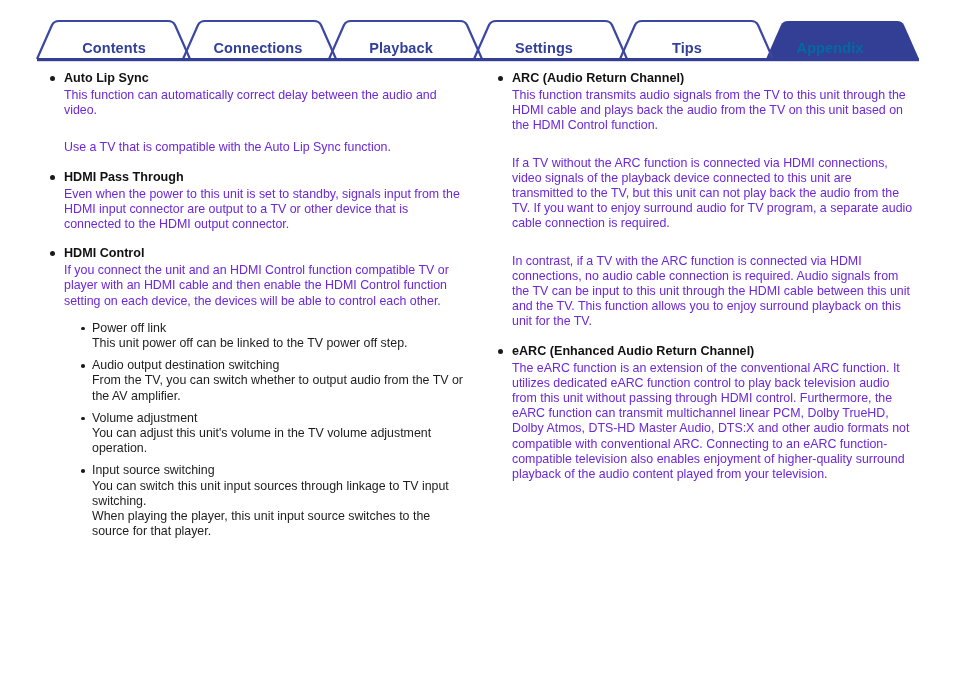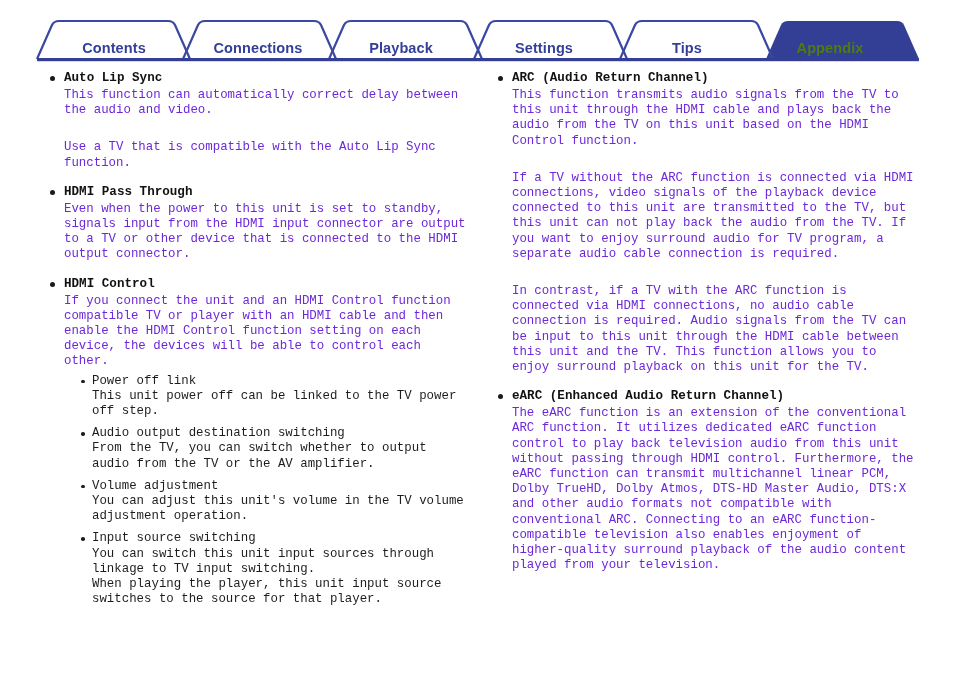--- a/index.html
+++ b/index.html
@@ -32,21 +32,21 @@
     position: absolute;
     top: 30px;
     transform: translate(-50%, -50%);
     font-size: 14.5px;
     font-weight: bold;
     color: #32409a;
     white-space: nowrap;
     letter-spacing: 0.1px;
   }
   .tab-label.active {
-    color: #4d7c0f;
+    color: #0369a1;
     text-align: center;
   }
 
   
   #content {
     position: absolute;
     top: 70px;
     left: 0;
     width: 954px;
     height: 530px;
@@ -54,21 +54,20 @@
   .column {
     position: absolute;
     top: 0;
     width: 418px;
   }
   #column-left  { left: 48px; }
   #column-right { left: 496px; }
 
   .section {
     margin-bottom: 13px;
-    font-family: Liberation Mono, monospace;
   }
   .section:last-child { margin-bottom: 0; }
 
   .sec-head {
     position: relative;
     padding-left: 16px;
     font-size: 12.6px;
     font-weight: bold;
     line-height: 16px;
     color: #111111;
@@ -88,21 +87,21 @@
   .para {
     padding-left: 16px;
     font-size: 12.4px;
     line-height: 15.2px;
     color: #6d28d9;
     margin: 0 0 0 0;
   }
   .para + .para { margin-top: 22px; }
 
   .subs {
-    margin-top: 4px;
+    margin-top: 12px;
     padding-left: 31px;
   }
   .sub {
     margin-bottom: 7px;
   }
   .sub:last-child { margin-bottom: 0; }
   .sub-head {
     position: relative;
     padding-left: 13px;
     font-size: 12.4px;

